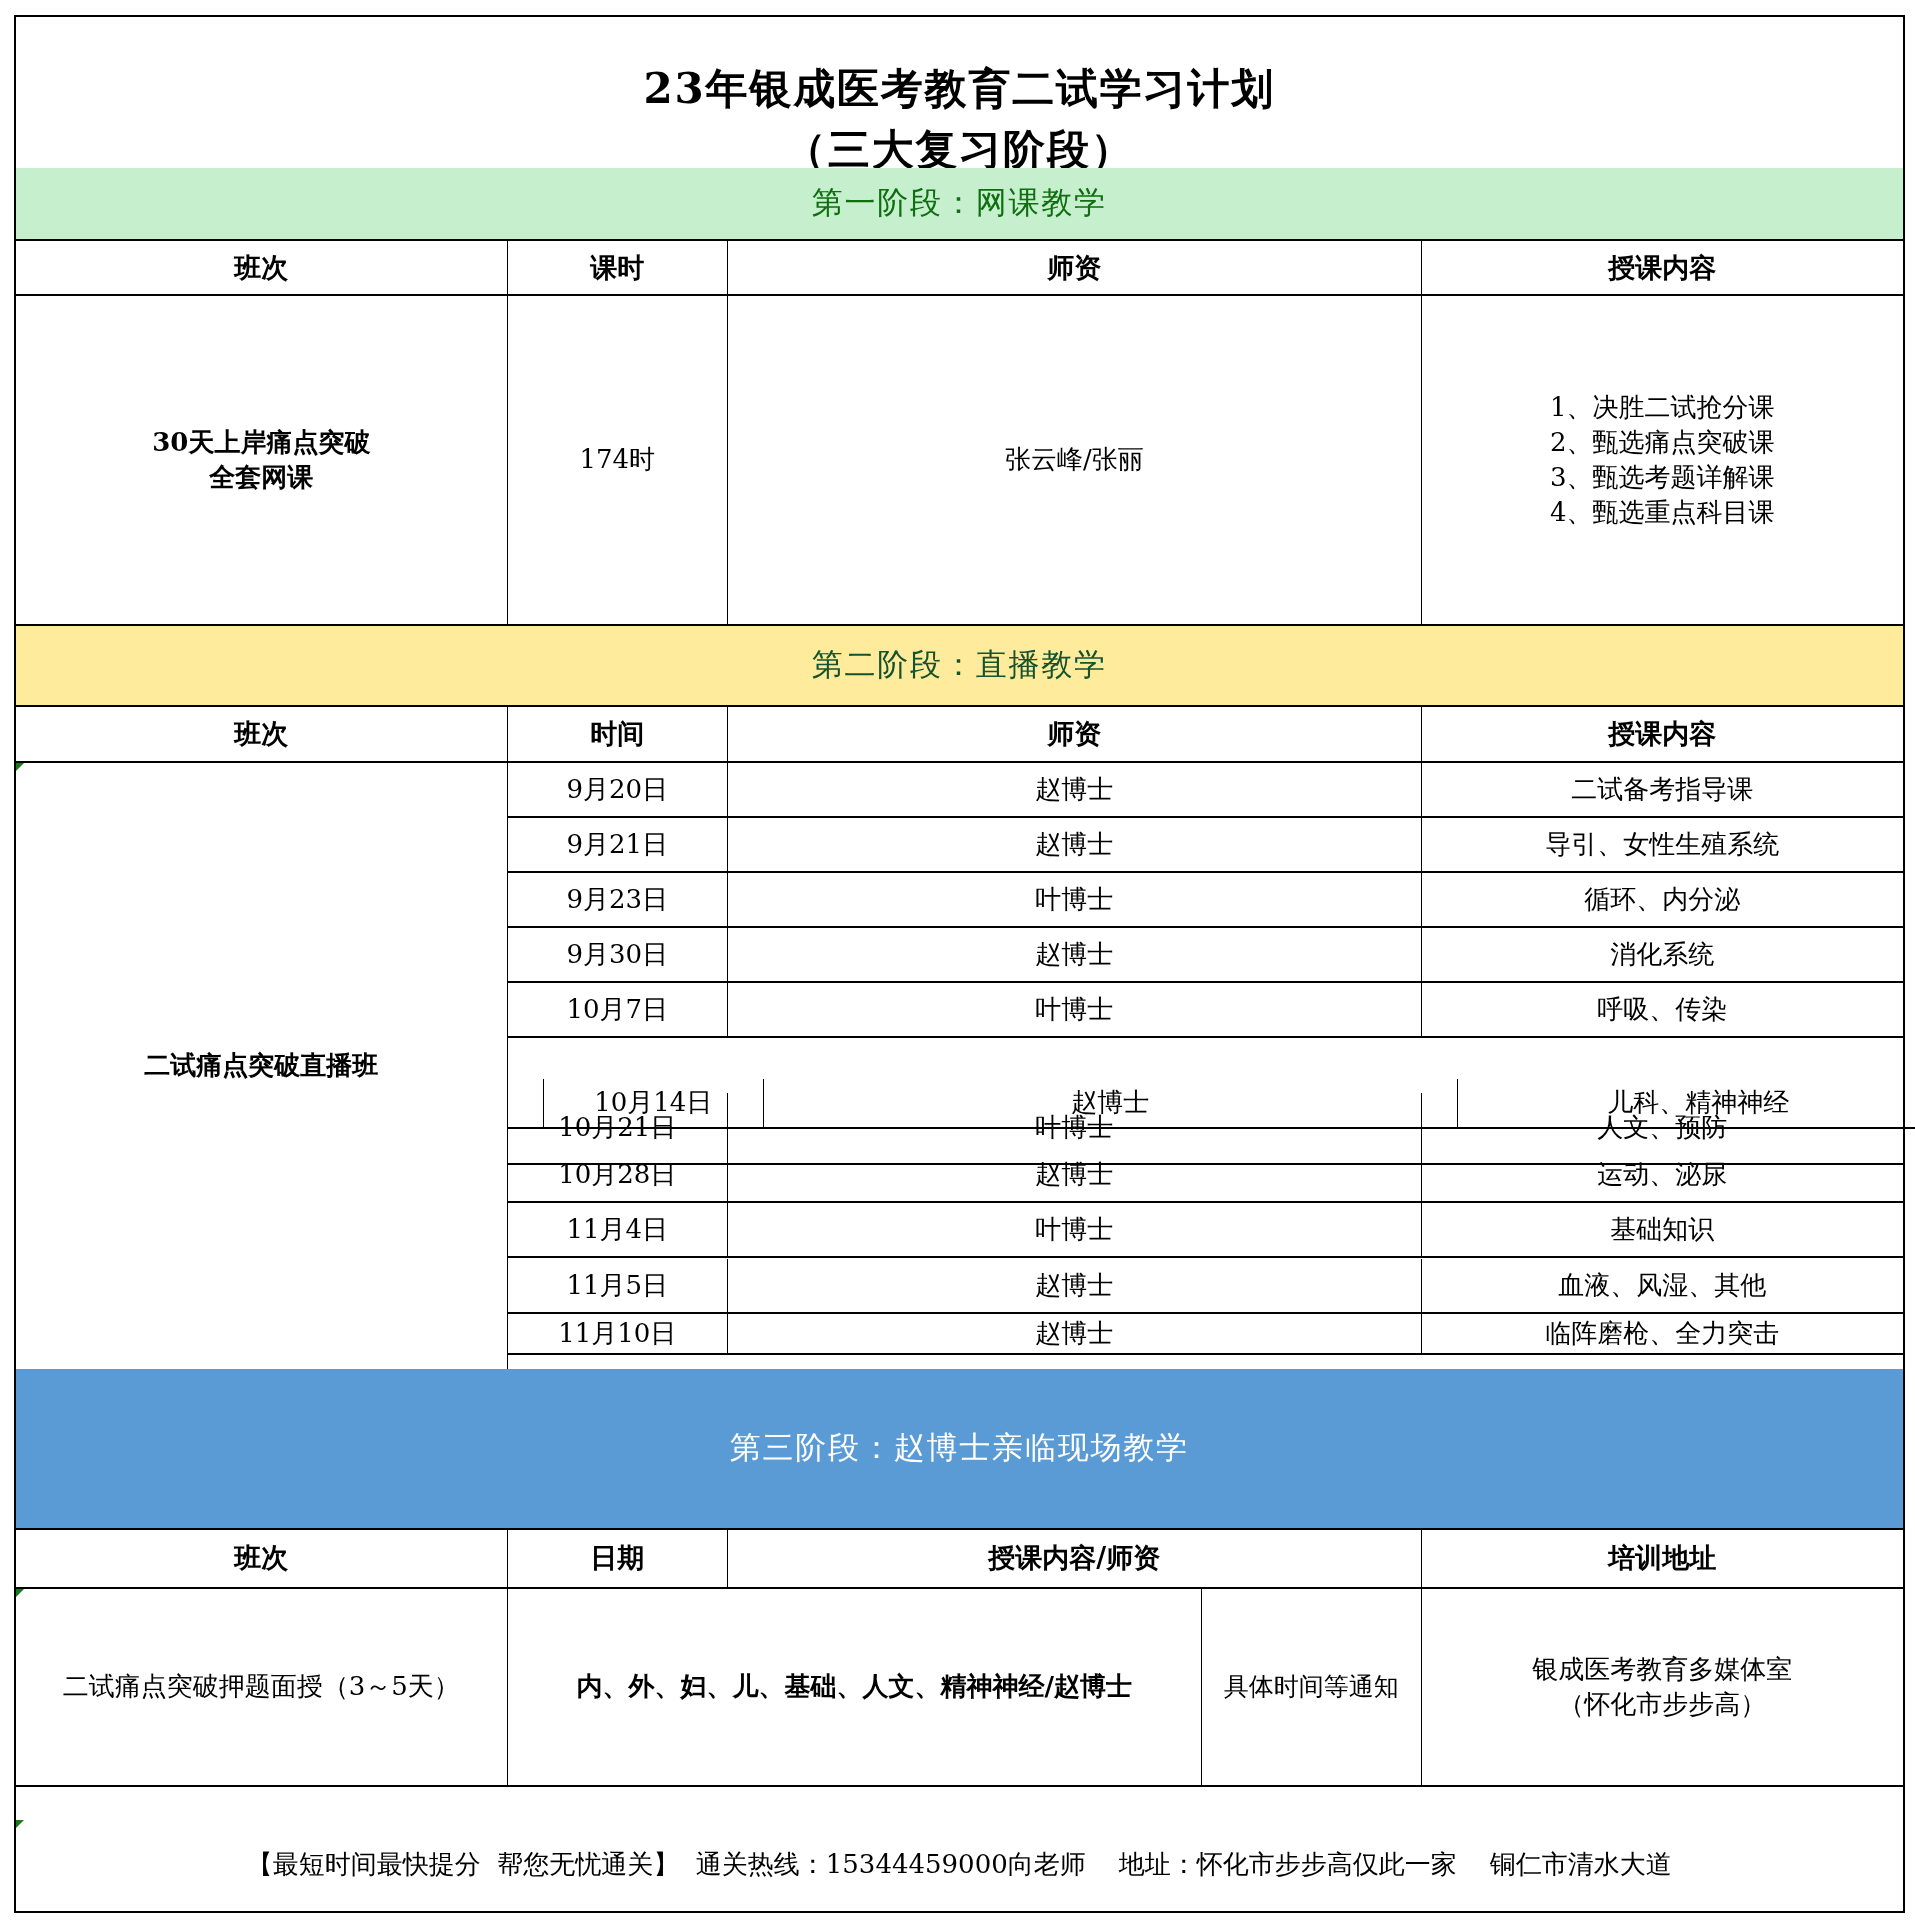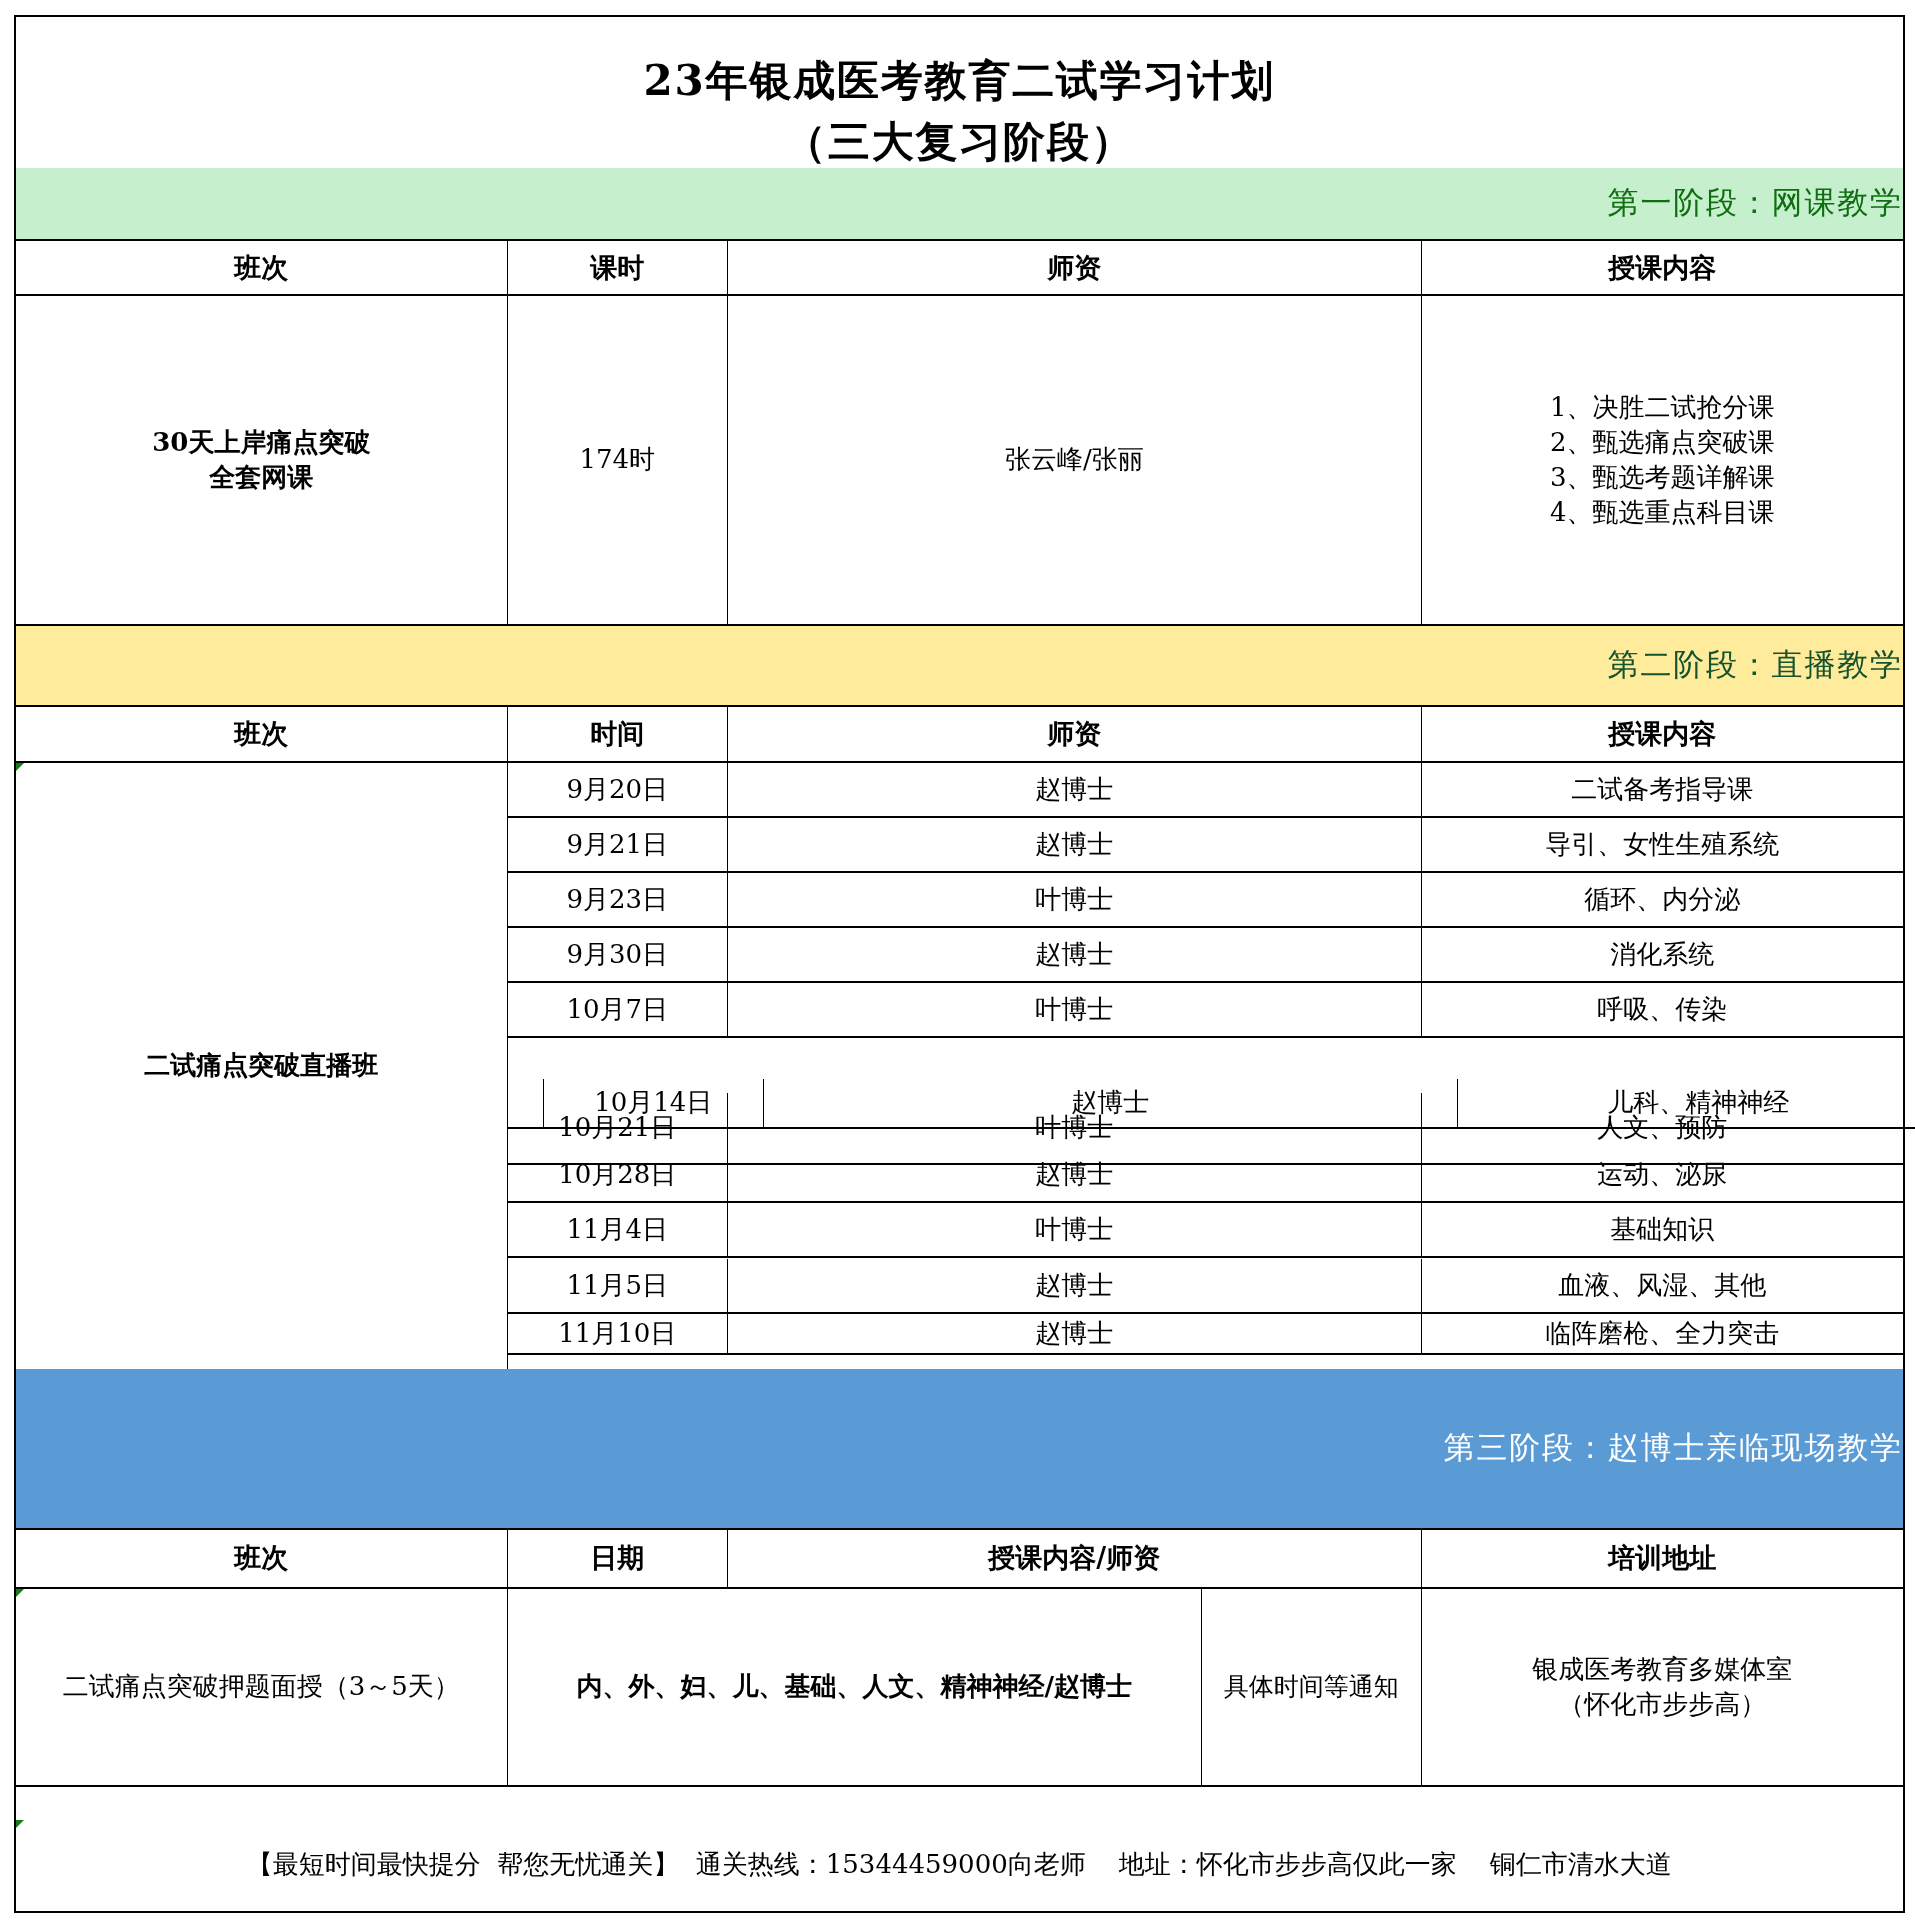--- a/index.html
+++ b/index.html
@@ -7,39 +7,39 @@
        font-family:"DejaVu Serif","Liberation Serif",serif;color:#000;}
   .sheet{position:absolute;left:13.8px;top:14.7px;width:1891px;height:1898px;
          border:2.8px solid #000;box-sizing:border-box;}
   .row{position:absolute;left:0;width:100%;box-sizing:border-box;border-bottom:2.8px solid #000;display:flex;}
   .cell{box-sizing:border-box;display:flex;align-items:center;justify-content:center;text-align:center;
         border-right:1.8px solid #000;height:100%;font-size:26px;line-height:35px;}
   .cell:last-child{border-right:none;}
   .c1{width:492px;} .c2{width:220px;} .c3{width:694px;} .c4{flex:1;}
   .title{flex-direction:column;justify-content:center;align-items:center;width:100%;font-weight:bold;
          font-size:42px;line-height:61px;letter-spacing:1.8px;}
-  .band{width:100%;justify-content:flex-end;align-items:center;font-size:31px;letter-spacing:1.8px;display:flex;}
+  .band{width:100%;justify-content:center;align-items:center;font-size:31px;letter-spacing:1.8px;display:flex;}
   .band.g{background:#c6efce;color:#0f6e0f;}
   .band.y{background:#ffeb9c;color:#14532d;}
   .band.b{background:#5b9bd5;color:#ffffff;}
   .hdr .cell{font-weight:bold;font-size:27px;}
   .multiline{flex-direction:column;}
   .list{display:flex;flex-direction:column;align-items:flex-start;font-size:26px;line-height:35px;}
   .merged{position:absolute;left:0;width:492px;border-right:1.8px solid #000;box-sizing:border-box;
           display:flex;align-items:center;justify-content:center;font-size:26px;font-weight:bold;background:#fff;}
   .marker{position:absolute;width:0;height:0;border-top:8.3px solid #1a7a1a;border-right:8.3px solid transparent;}
   .footer{width:100%;justify-content:center;align-items:center;font-size:26px;display:flex;border-bottom:none;}
   .bold{font-weight:bold;}
 </style>
 </head>
 <body>
 
 <div class="sheet">
 
-  <div class="row" style="top:0;height:190px;">
+  <div class="row" style="top:8px;height:190px;">
     <div class="cell title" style="border-right:none;">
       <div>23年银成医考教育二试学习计划</div>
       <div>（三大复习阶段）</div>
     </div>
   </div>
 
   <div class="row band g" style="top:151px;height:73px;">
     <span>第一阶段：网课教学</span>
   </div>
 

